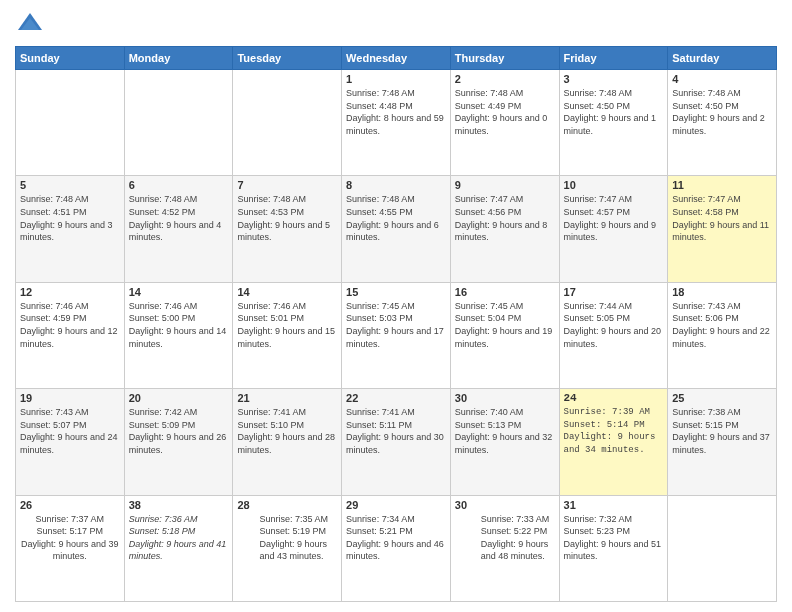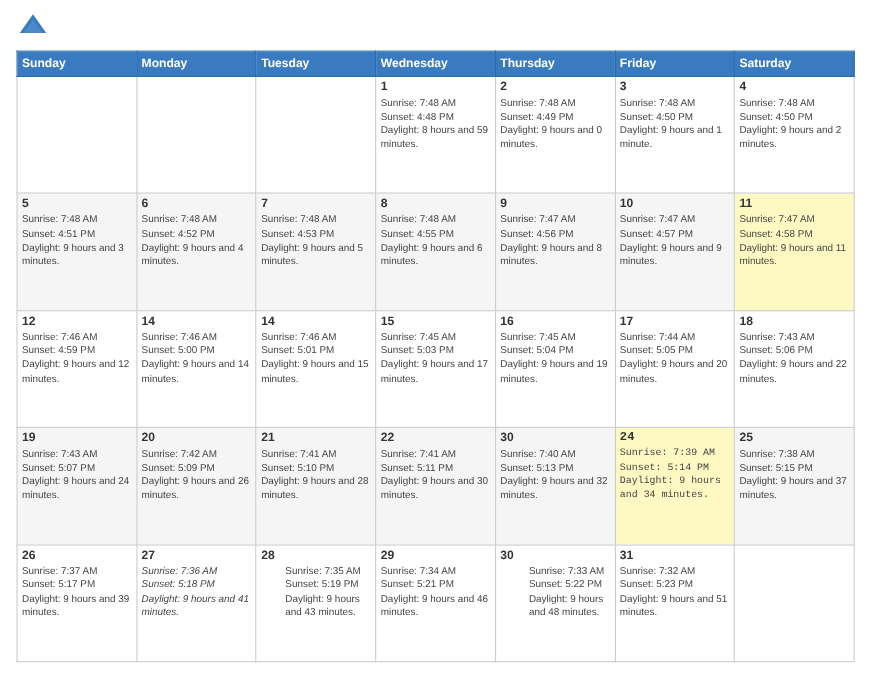--- a/index.html
+++ b/index.html
@@ -289,26 +289,26 @@
           <td style="background: rgb(245, 245, 245);">
             <div class="day-number">25</div>
             <div class="day-info" style="white-space: pre-line;">Sunrise: 7:38 AM
 Sunset: 5:15 PM
 Daylight: 9 hours and 37 minutes.</div>
           </td>
         </tr>
         <tr>
           <td>
             <div class="day-number">26</div>
-            <div class="day-info" style="white-space: pre-line;">Sunrise: 7:37 AM
+            <div class="day-info" style="white-space: pre-line; text-align: center;">Sunrise: 7:37 AM
 Sunset: 5:17 PM
 Daylight: 9 hours and 39 minutes.</div>
           </td>
           <td>
-            <div class="day-number">27</div>
+            <div class="day-number">38</div>
             <div class="day-info" style="white-space: pre-line; font-style: italic;">Sunrise: 7:36 AM
 Sunset: 5:18 PM
 Daylight: 9 hours and 41 minutes.</div>
           </td>
           <td>
             <div class="day-number">28</div>
             <div class="day-info" style="white-space: pre-line; margin-left: 22px;">Sunrise: 7:35 AM
 Sunset: 5:19 PM
 Daylight: 9 hours and 43 minutes.</div>
           </td>

